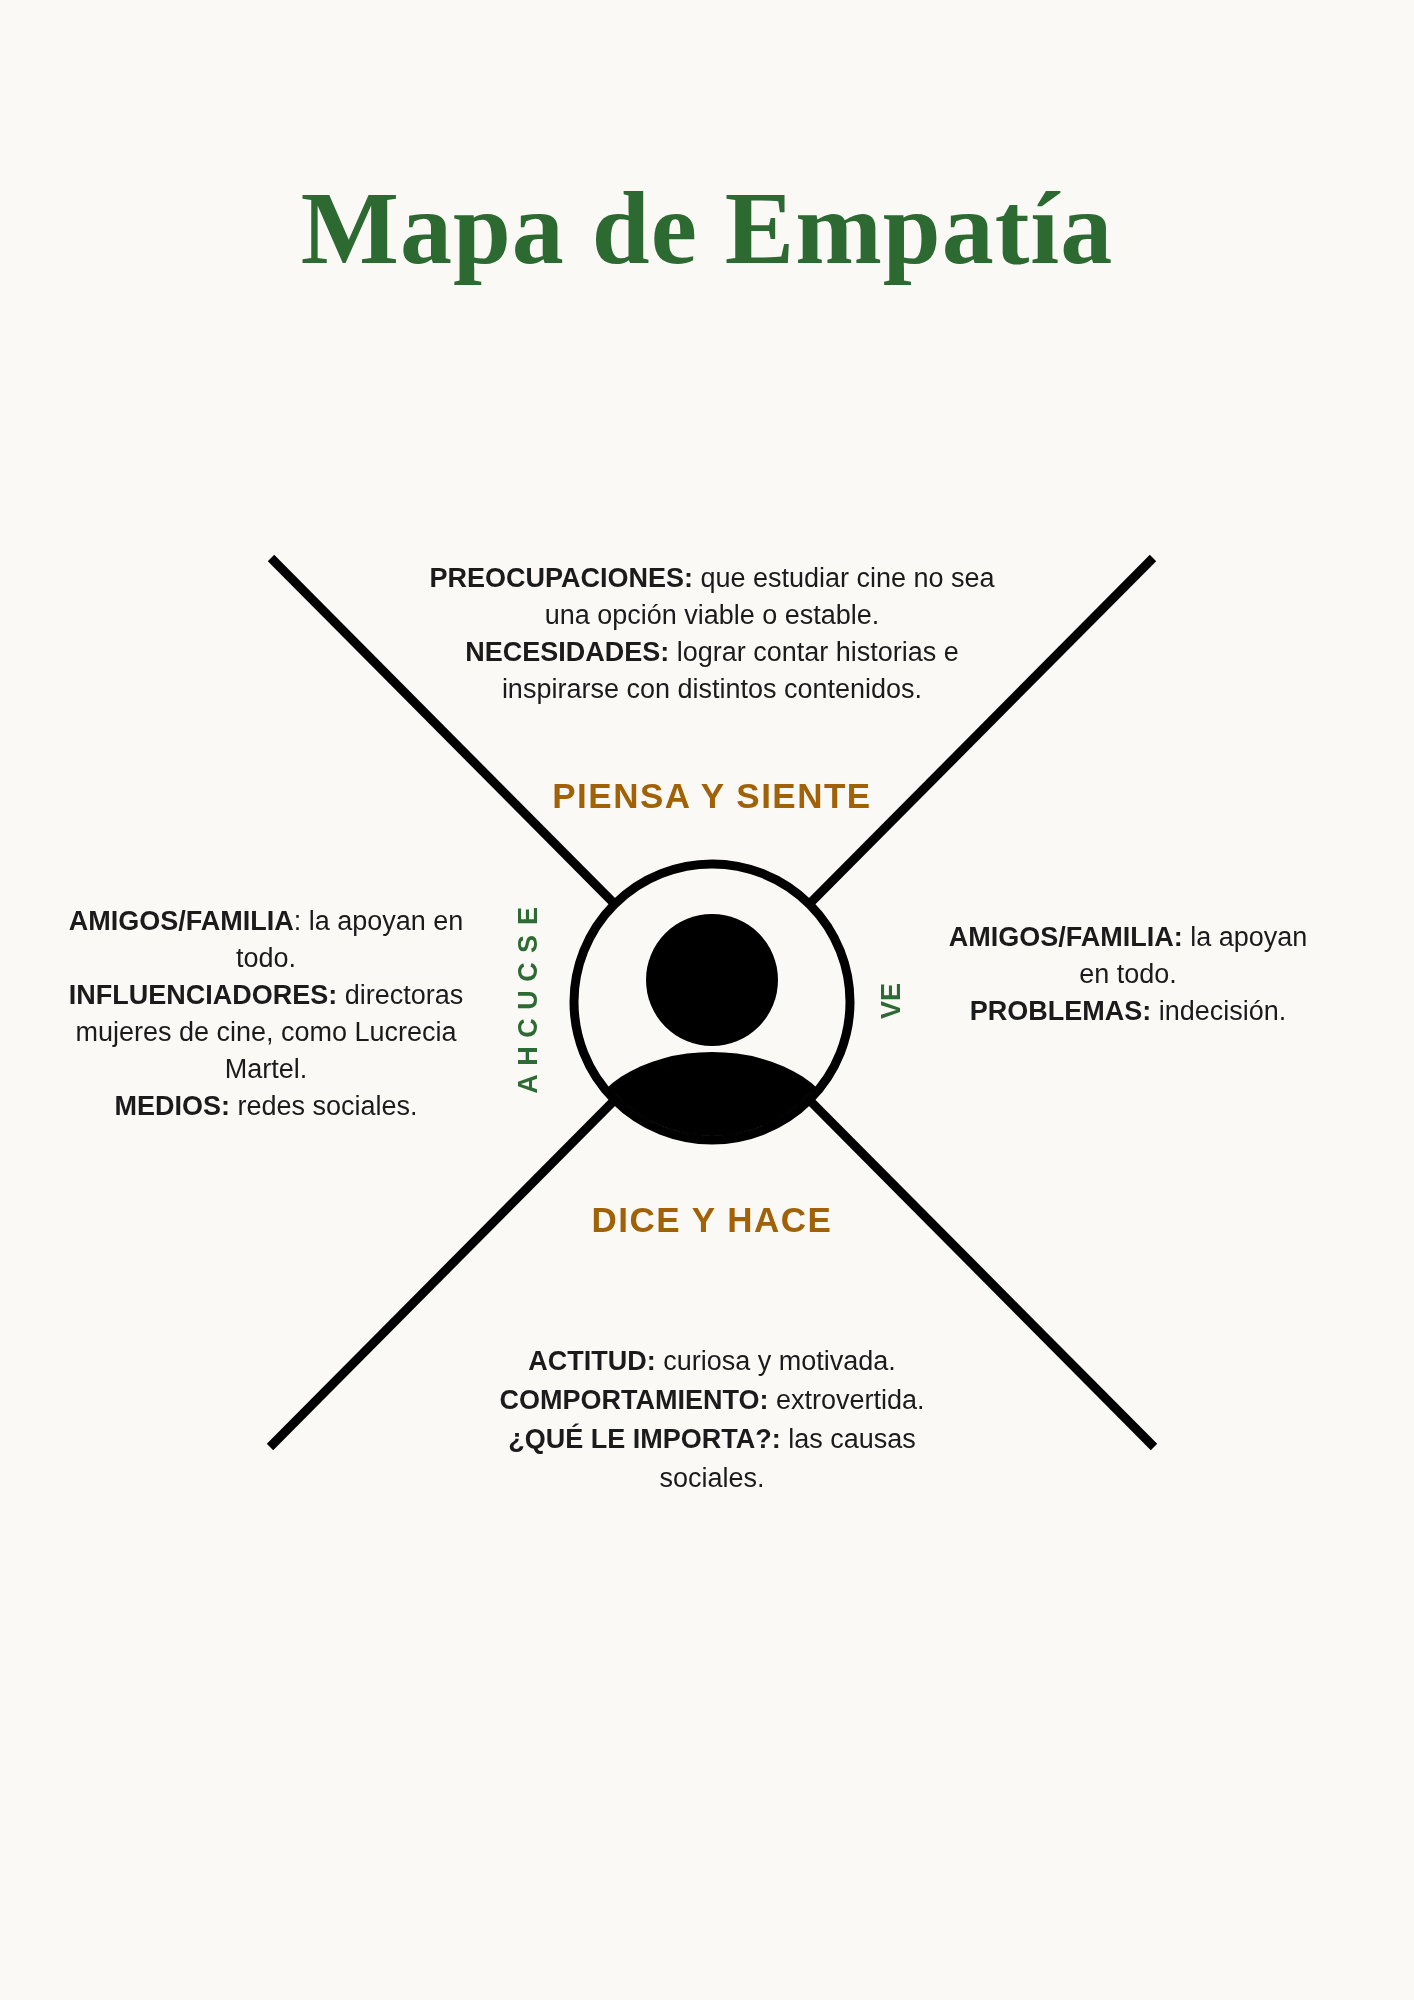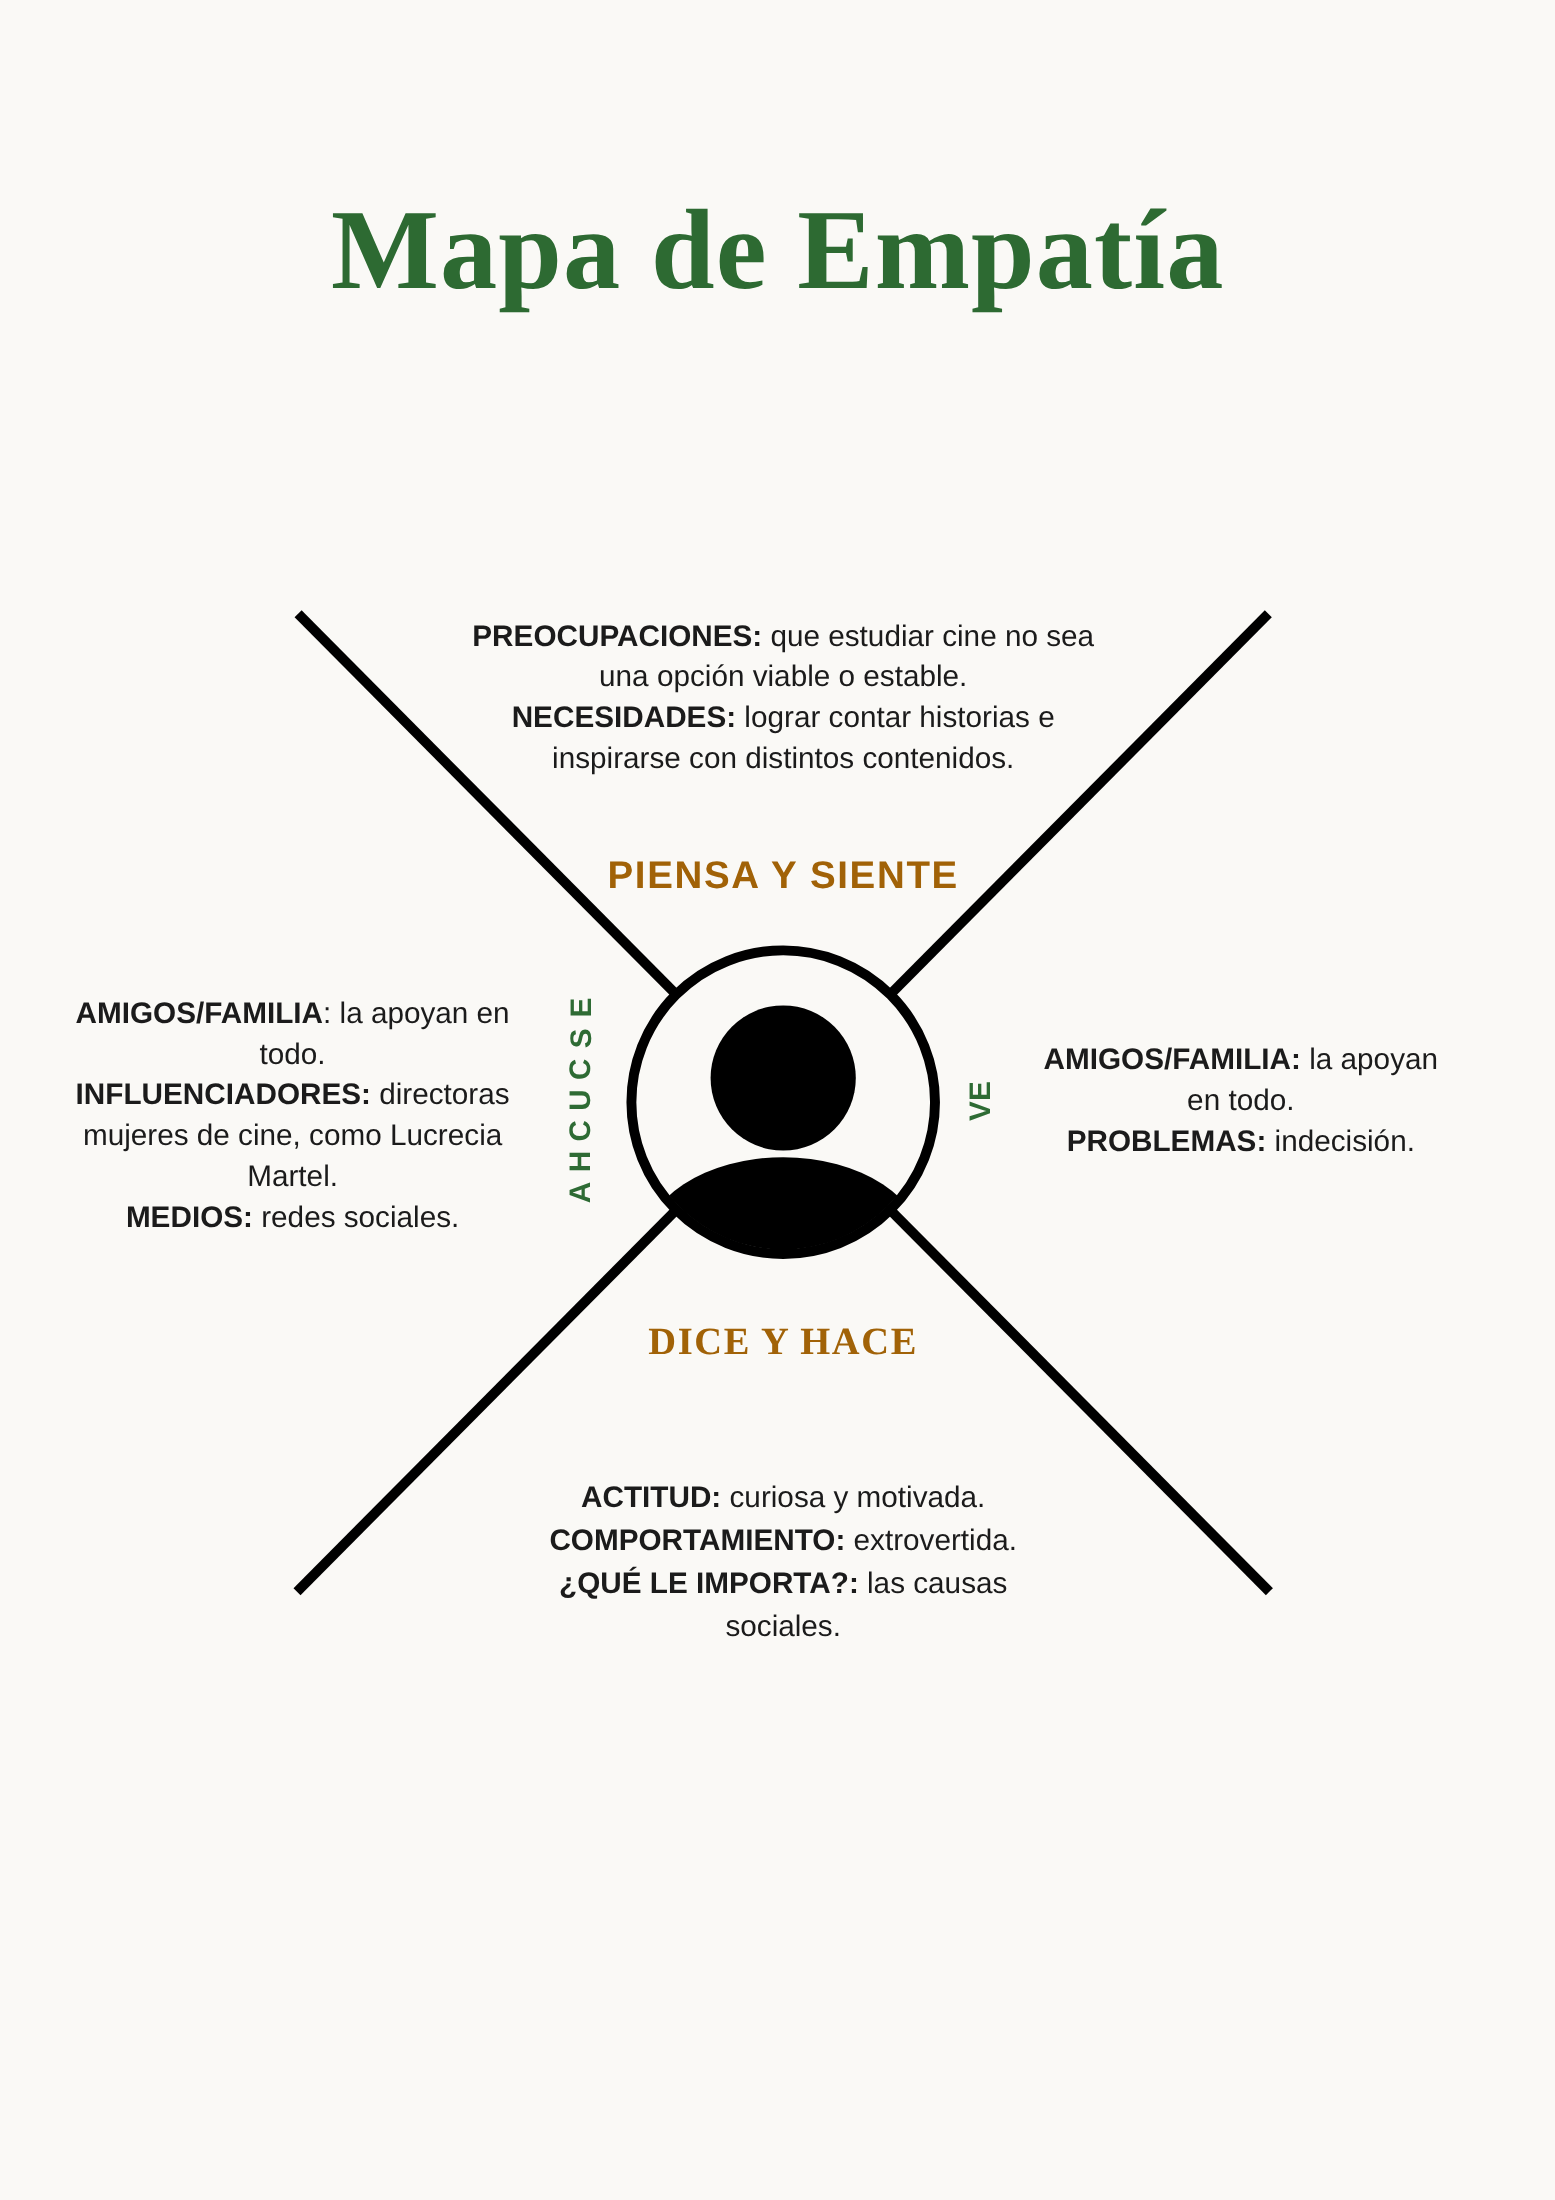--- a/index.html
+++ b/index.html
@@ -100,26 +100,26 @@
 
 <div class="tblock" style="left:56px;top:903px;width:420px;">
     <div class="tline"><b>AMIGOS/FAMILIA</b><span>: la apoyan en</span></div>
     <div class="tline"><span>todo.</span></div>
     <div class="tline"><b>INFLUENCIADORES:</b><span> directoras</span></div>
     <div class="tline"><span>mujeres de cine, como Lucrecia</span></div>
     <div class="tline"><span>Martel.</span></div>
     <div class="tline"><b>MEDIOS:</b><span> redes sociales.</span></div>
   </div>
 
-<div class="tblock" style="left:928px;top:945px;width:400px;">
+<div class="tblock" style="left:928px;top:919px;width:400px;">
     <div class="tline"><b>AMIGOS/FAMILIA:</b><span> la apoyan</span></div>
     <div class="tline"><span>en todo.</span></div>
     <div class="tline"><b>PROBLEMAS:</b><span> indecisión.</span></div>
   </div>
 
-<div class="sec-label" style="left:392px;top:1200px;width:640px;font-family:Liberation Serif, serif;">DICE Y HACE</div>
+<div class="sec-label" style="left:392px;top:1200px;width:640px;">DICE Y HACE</div>
 
 <div class="tblock" style="left:392px;top:1314px;width:640px;line-height:39px;margin-top:28px;">
     <div class="tline"><b>ACTITUD:</b><span> curiosa y motivada.</span></div>
     <div class="tline"><b>COMPORTAMIENTO:</b><span> extrovertida.</span></div>
     <div class="tline"><b>¿QUÉ LE IMPORTA?:</b><span> las causas</span></div>
     <div class="tline"><span>sociales.</span></div>
   </div>
 
 </body></html>

